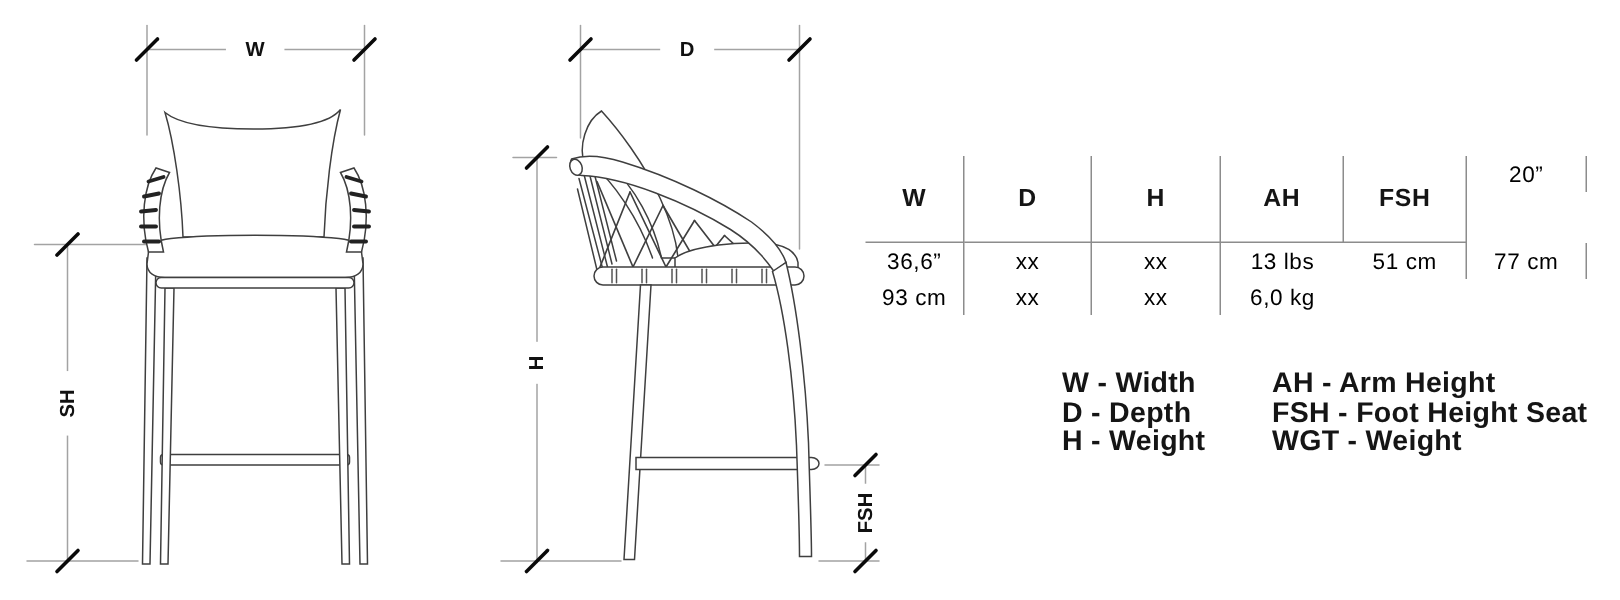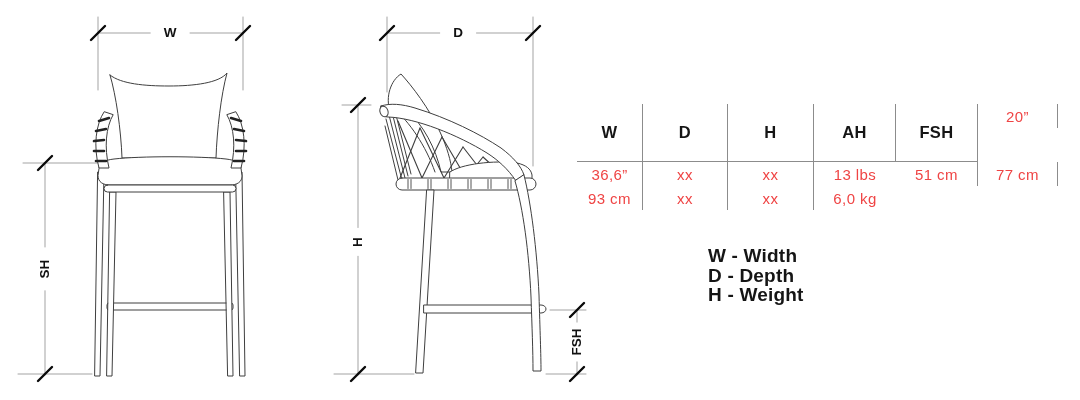--- a/index.html
+++ b/index.html
@@ -28,21 +28,21 @@
   .spec-table .cell {
     display:flex; align-items:center; justify-content:center;
     border-right:1px solid #8c8c8c;
     letter-spacing:0.4px;
   }
   .spec-table .cell.last { border-right:none; }
   .spec-table .head {
     height:57px; font-weight:bold; font-size:16.5px;
     border-bottom:1px solid #8c8c8c; color:#151515;
   }
-  .spec-table .val { height:24px; font-size:15px; color:#ef4444;text-align:center; }
+  .spec-table .val { height:24px; font-size:15px; color:#000000;text-align:center; }
 
   
   .legend-col { position:absolute; top:246px; }
   .legend-col.left  { left:708px; }
   .legend-col.right { left:848px; }
   .legend-col div {
     font-size:19px; font-weight:600; line-height:19.5px;
     letter-spacing:0.2px; color:#151515; white-space:nowrap;
   }
 </style>
@@ -191,14 +191,19 @@
     <div class="cell val">xx</div>
     <div class="cell val">xx</div>
     <div class="cell val last">6,0 kg</div>
   </div>
 
   <div class="legend-col left">
     <div>W - Width</div>
     <div>D - Depth</div>
     <div>H - Weight</div>
   </div>
+  <div class="legend-col right">
+    <div>AH - Arm Height</div>
+    <div>FSH - Foot Height Seat</div>
+    <div>WGT - Weight</div>
+  </div>
 
 </div>
 
 </body></html>

